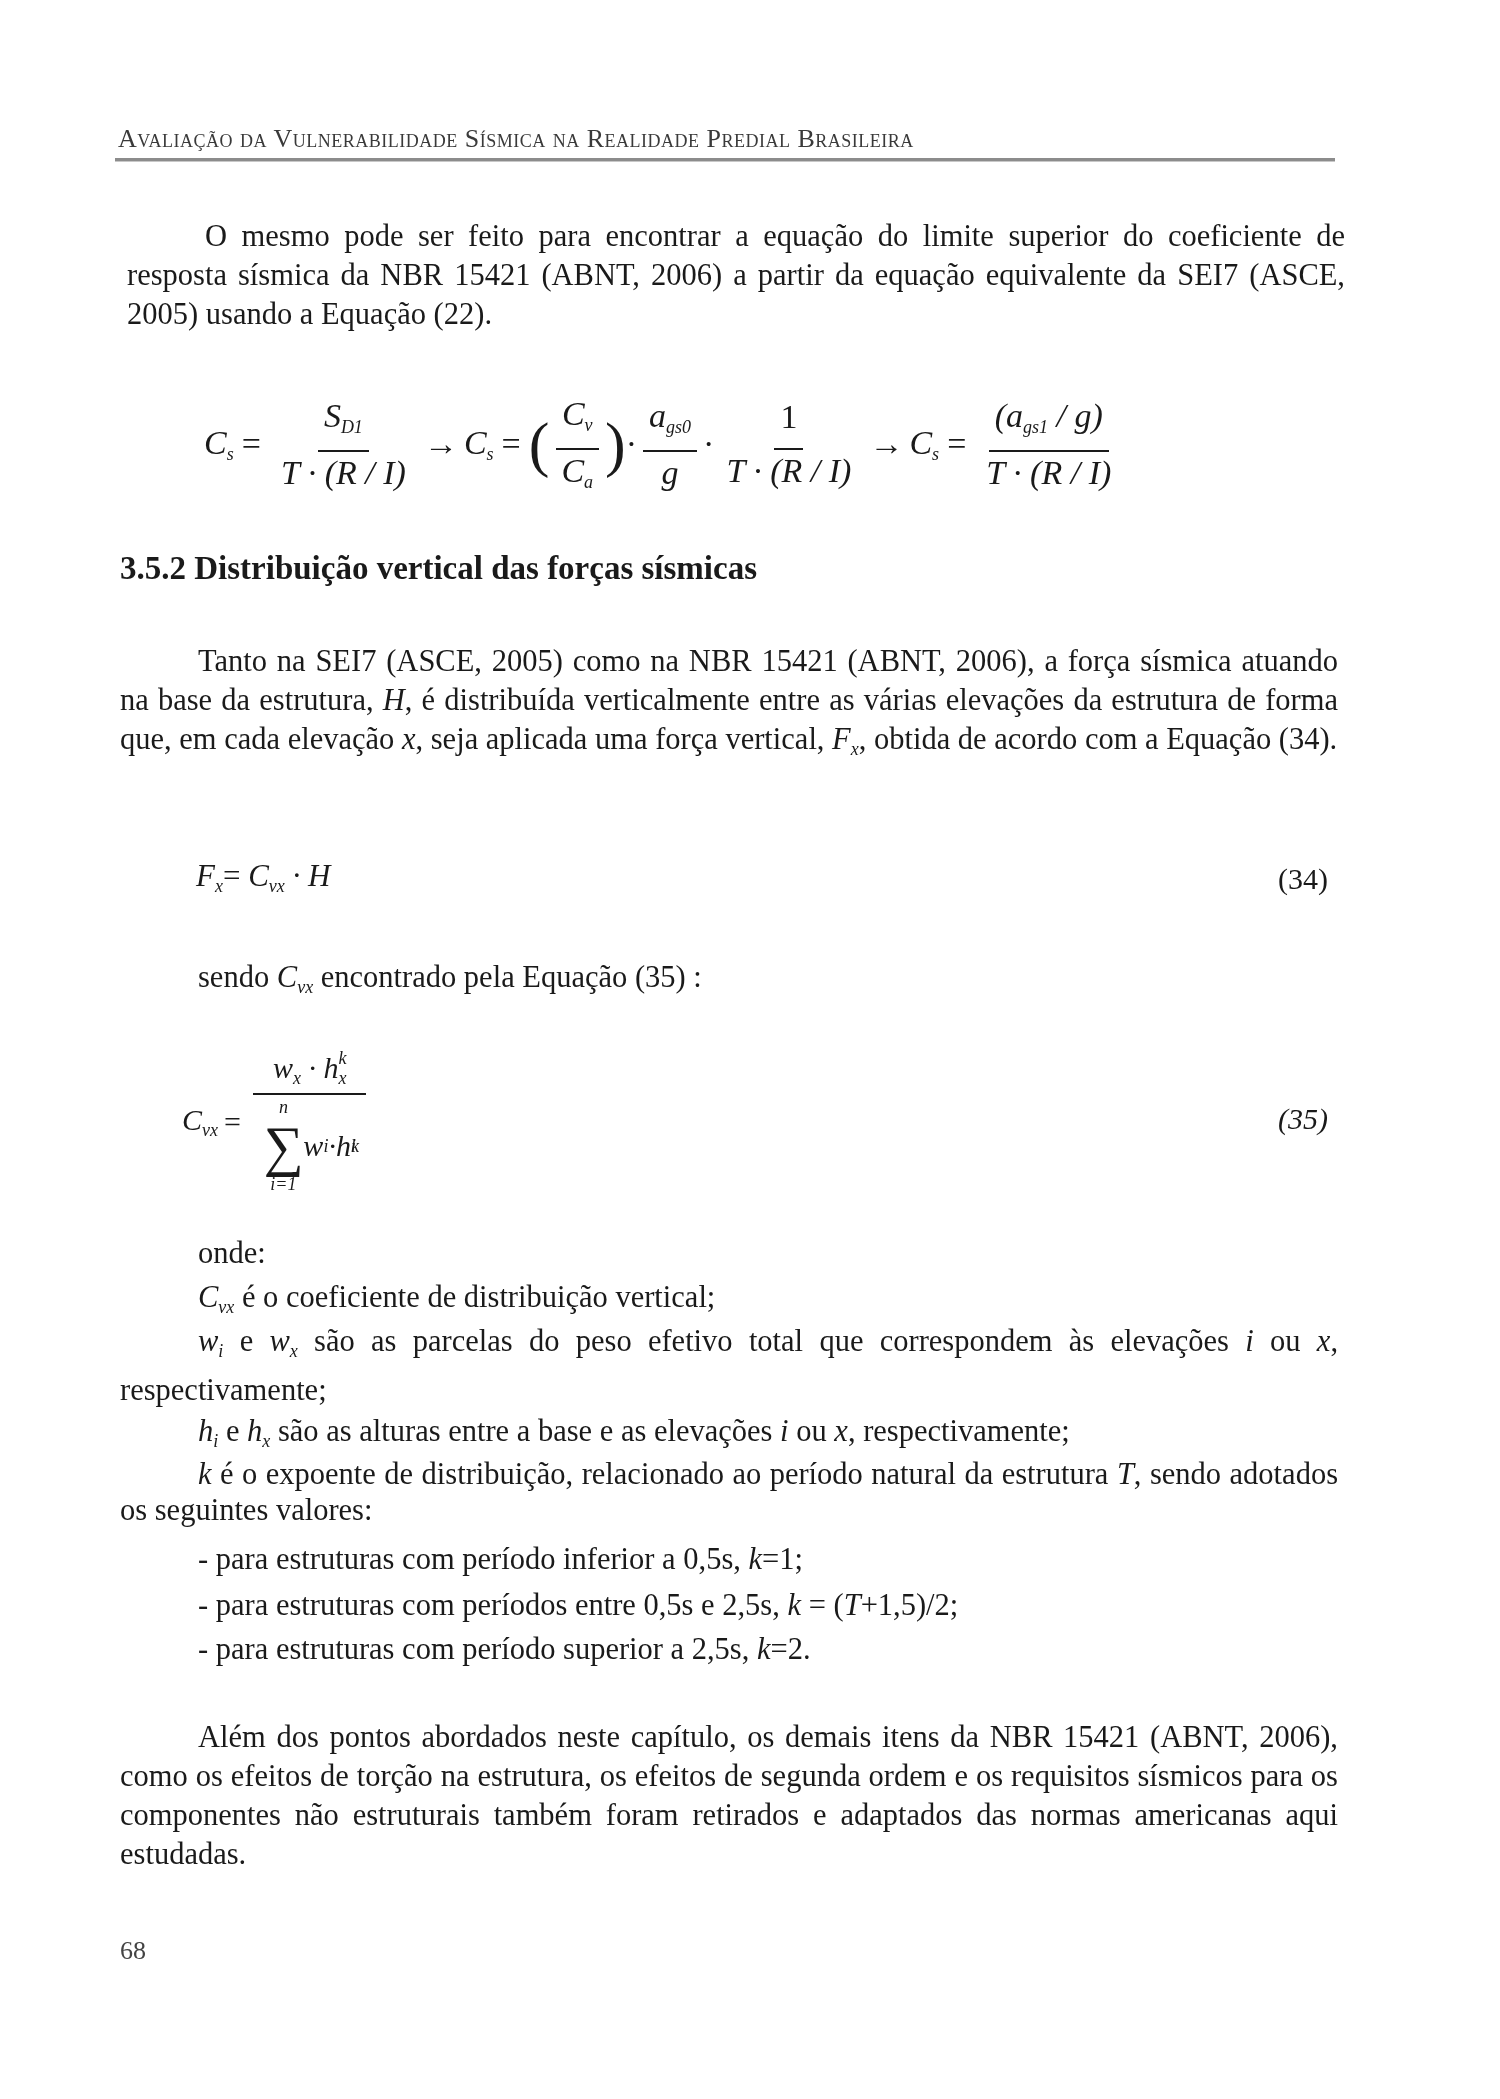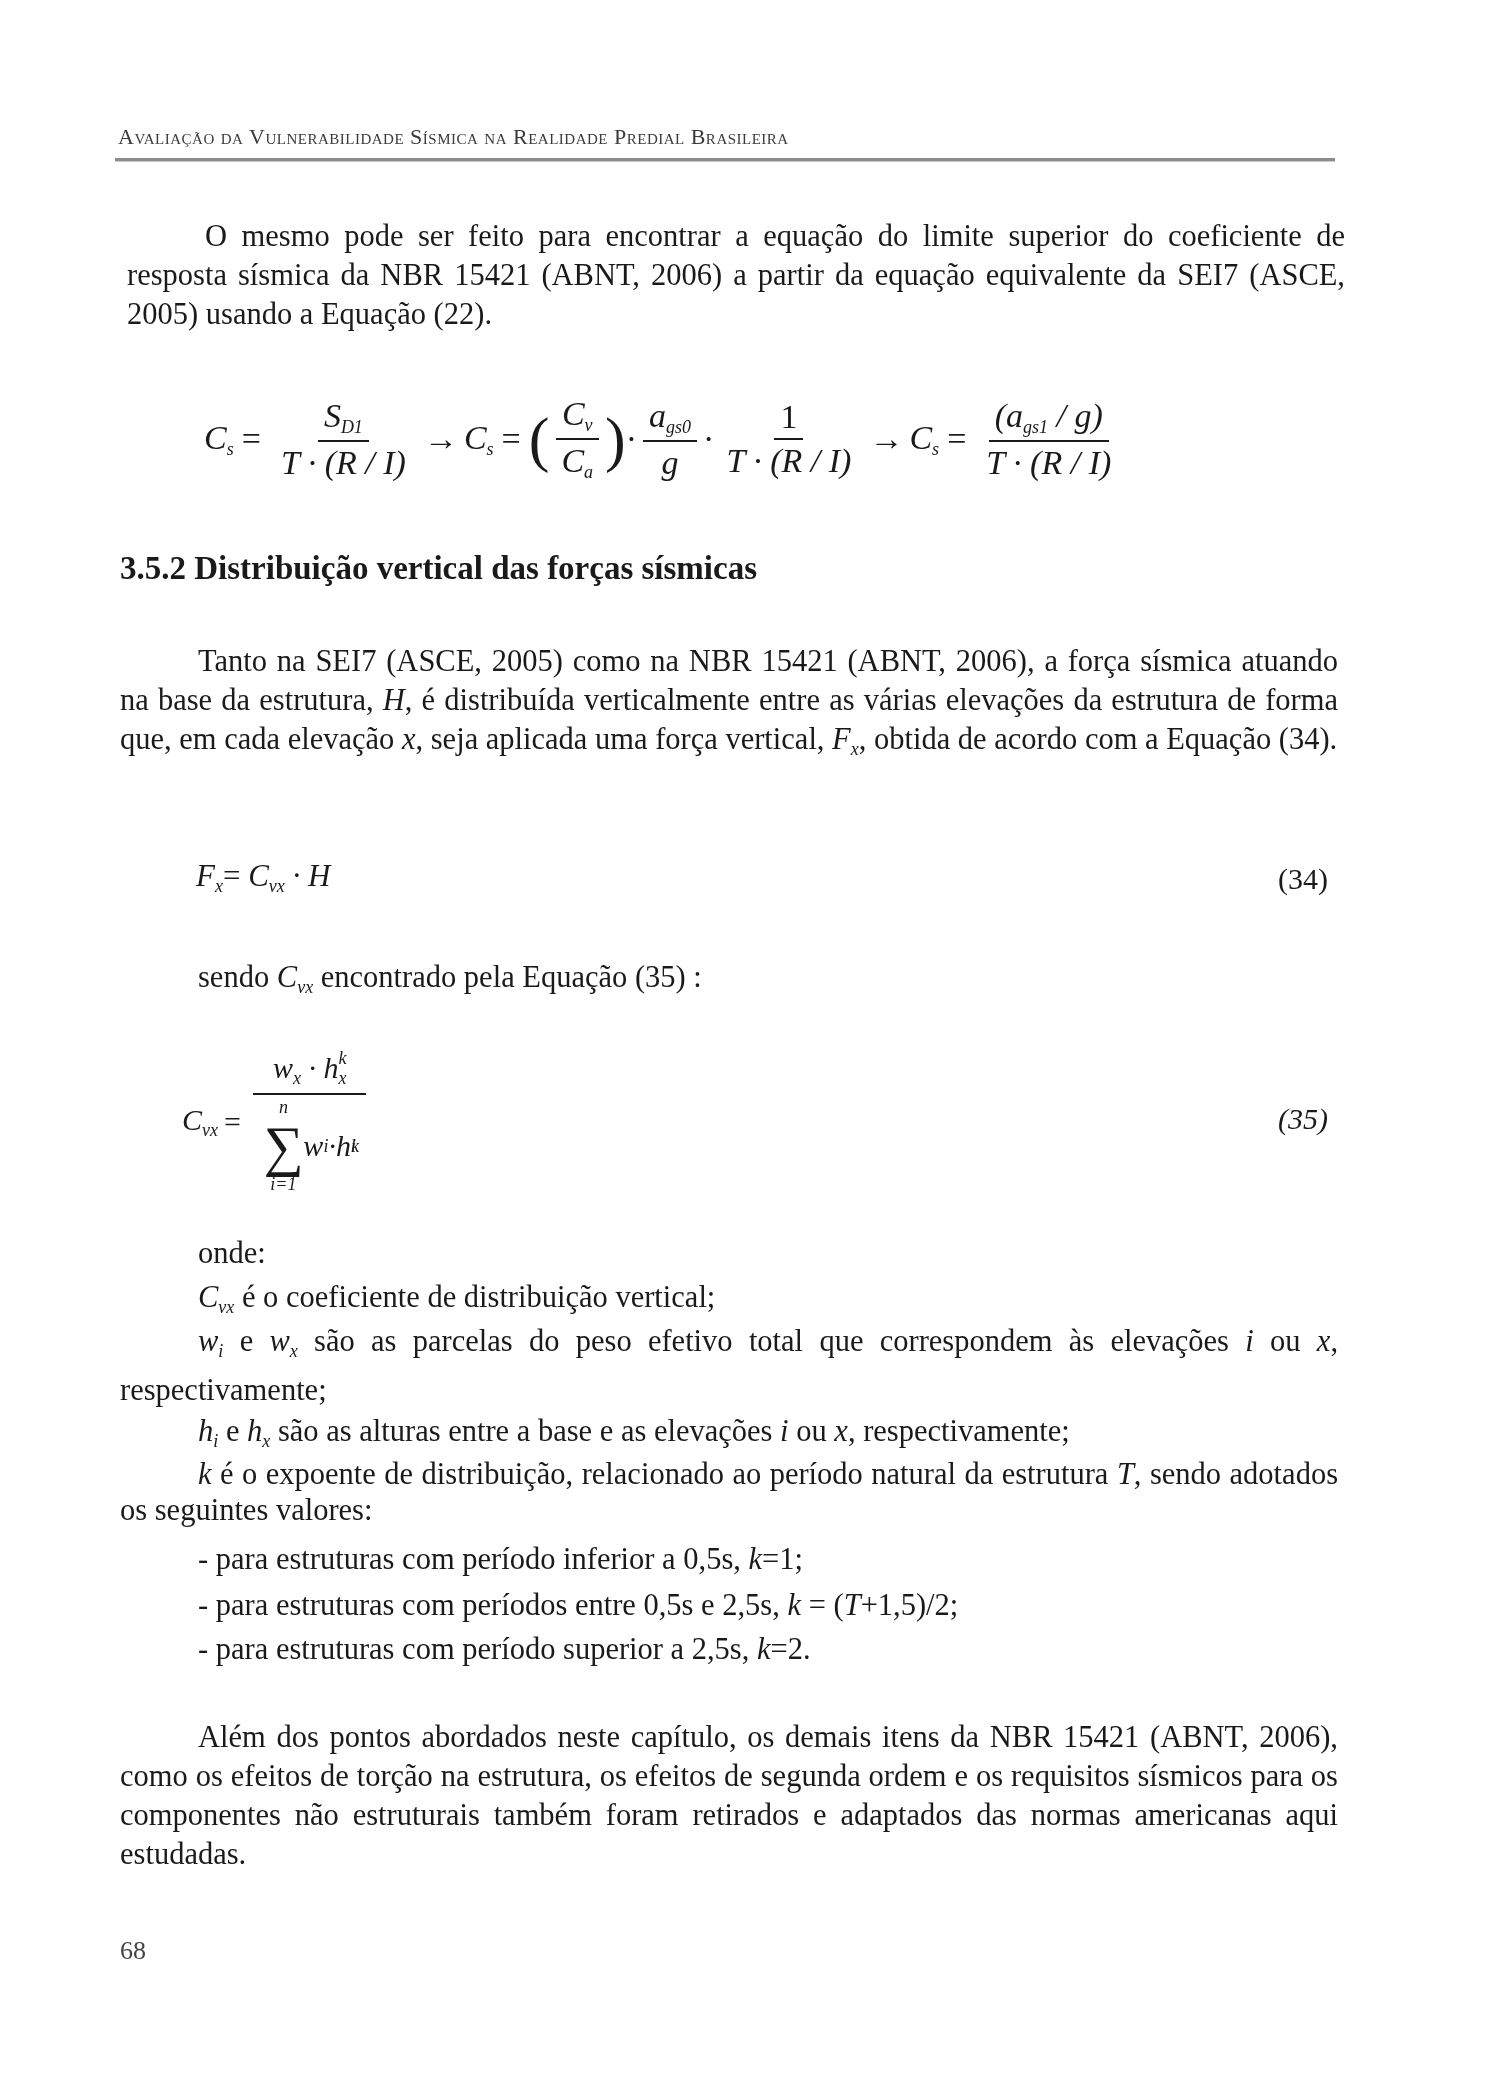--- a/index.html
+++ b/index.html
@@ -2,39 +2,39 @@
 <html><head>
 <meta charset="utf-8">
 <style>
   html, body { margin: 0; padding: 0; background: #ffffff; }
   body {
     width: 1500px; height: 2099px; position: relative; overflow: hidden;
     font-family: "Liberation Serif", "DejaVu Serif", serif; color: #1a1a1a;
   }
   .running-head {
     position: absolute; left: 118px; top: 124px;
-    font-size: 22px; letter-spacing: 0.5px; color: #3a3a3a;
+    font-size: 26px; letter-spacing: 0.5px; color: #3a3a3a;
     font-variant: small-caps;
   }
   .head-rule {
     position: absolute; left: 115px; top: 158px; width: 1220px; height: 3px;
     background: #8c8c8c; border-bottom: 1px solid #c8c8c8;
   }
   .para {
     position: absolute; left: 120px; width: 1218px;
     font-size: 30.5px; line-height: 39px; text-align: justify;
   }
   .indent { text-indent: 78px; }
   .eq { position: absolute; font-family: "Liberation Serif", serif; font-size: 34px; }
   .eqnum { position: absolute; left: 1278px; font-size: 30px; }
   .i { font-style: italic; }
   sub.s { font-size: 18px; vertical-align: -6px; font-style: italic; }
   sup.s { font-size: 18px; vertical-align: 14px; font-style: italic; }
   .frac { display: inline-flex; flex-direction: column; align-items: center; vertical-align: middle; margin: 0 6px; }
-  .frac .num { padding: 0 6px 2px 6px; border-bottom: 2px solid #1a1a1a; }
+  .frac .num { padding: 0 6px 12px 6px; border-bottom: 2px solid #1a1a1a; }
   .frac .den { padding: 2px 6px 0 6px; }
   .arrow { margin: 0 6px; }
   .heading {
     position: absolute; left: 120px; top: 550px;
     font-size: 33px; font-weight: bold;
   }
   .item { position: absolute; left: 120px; width: 1218px; font-size: 30.5px; line-height: 39px; text-align: justify; }
   .page-number { position: absolute; left: 120px; top: 1936px; font-size: 26px; color: #444; }
   .paren { font-size: 62px; font-weight: 100; vertical-align: middle; line-height: 1; }
   .sum { font-size: 56px; line-height: 1; display: inline-block; vertical-align: middle; }

